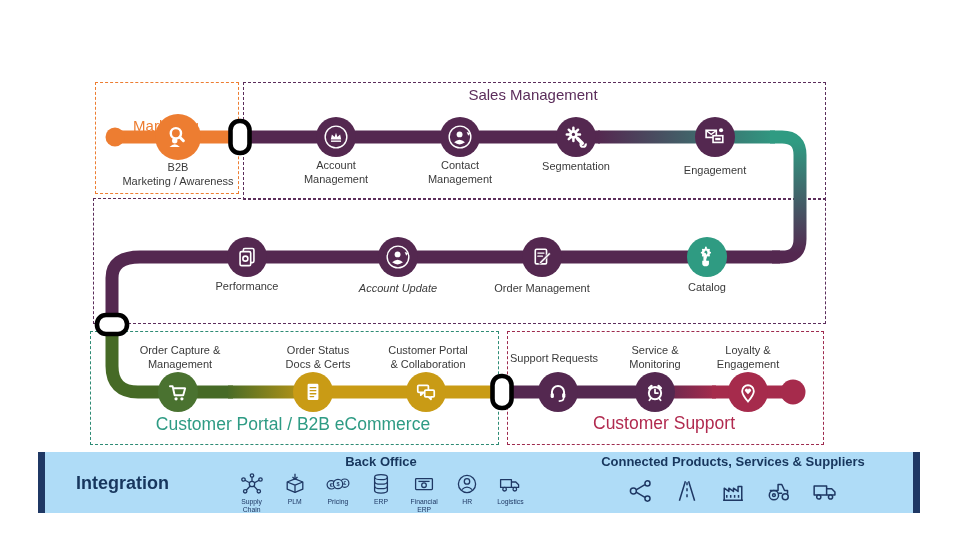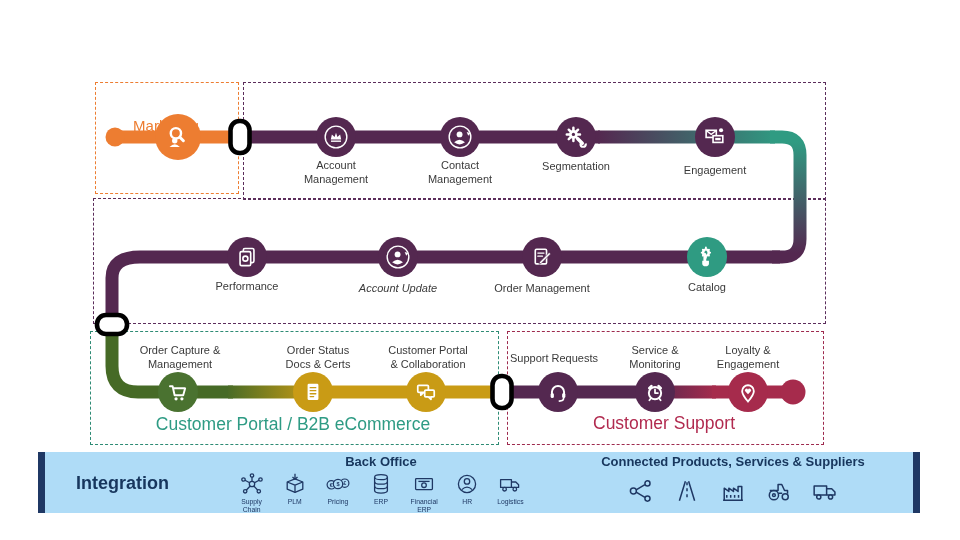--- a/index.html
+++ b/index.html
@@ -49,20 +49,21 @@
 <div class="stage">
 
 
   <div class="box orange-b" style="left:95px;top:82px;width:142px;height:110px;"></div>
   <div class="box plum-b" style="left:243px;top:82px;width:581px;height:116px;"></div>
   <div class="box plum-b" style="left:93px;top:198px;width:731px;height:124px;"></div>
   <div class="box teal-b" style="left:90px;top:331px;width:407px;height:112px;"></div>
   <div class="box maroon-b" style="left:507px;top:331px;width:315px;height:112px;"></div>
 
   <div class="sec-label" style="left:166px;top:86px;color:#ED7D31;margin-top:31px;">Marketing</div>
+  <div class="sec-label" style="left:533px;top:86px;color:#5B2D5B;">Sales Management</div>
   <div class="sec-label big" style="left:293px;top:414px;color:#2E9B84;">Customer Portal / B2B eCommerce</div>
   <div class="sec-label big" style="left:664px;top:413px;color:#B12A4F;">Customer Support</div>
 
   <svg class="rail" width="960" height="455" viewBox="0 0 960 455">
     <defs>
       <linearGradient id="gPT" gradientUnits="userSpaceOnUse" x1="598" y1="0" x2="780" y2="0">
         <stop offset="0" stop-color="#542850"></stop>
           <stop offset="1" stop-color="#2F9B82"></stop>
       </linearGradient>
       <linearGradient id="gTP" gradientUnits="userSpaceOnUse" x1="0" y1="142" x2="0" y2="253">
@@ -212,20 +213,22 @@
       <path d="M8.1 17.9 L6.8 19.7 M15.9 17.9 L17.2 19.7" stroke="#fff" stroke-width="1.6" stroke-linecap="round"></path>
     </svg>
   </div>
   <div class="node maroon" style="left:748px;top:392px;">
     <svg viewBox="0 0 24 24">
       <path d="M12 20.8 C8.2 16.2 6.6 14.1 6.6 11.2 a5.4 5.4 0 1 1 10.8 0 c0 2.9 -1.6 5 -5.4 9.6 Z" fill="none" stroke="#fff" stroke-width="1.7"></path>
       <path d="M12 14 L9.6 11.6 a1.5 1.5 0 1 1 2.4 -1.7 a1.5 1.5 0 1 1 2.4 1.7 Z" fill="#fff"></path>
     </svg>
   </div>
 
+  <div class="nlabel" style="left:178px;top:160px;">B2B
+Marketing / Awareness</div>
   <div class="nlabel" style="left:336px;top:158px;">Account
 Management</div>
   <div class="nlabel" style="left:460px;top:158px;">Contact
 Management</div>
   <div class="nlabel" style="left:576px;top:159px;">Segmentation</div>
   <div class="nlabel" style="left:715px;top:163px;">Engagement</div>
   <div class="nlabel" style="left:247px;top:279px;">Performance</div>
   <div class="nlabel" style="left:398px;top:281px;font-style:italic;">Account Update</div>
   <div class="nlabel" style="left:542px;top:281px;">Order Management</div>
   <div class="nlabel" style="left:707px;top:280px;">Catalog</div>

